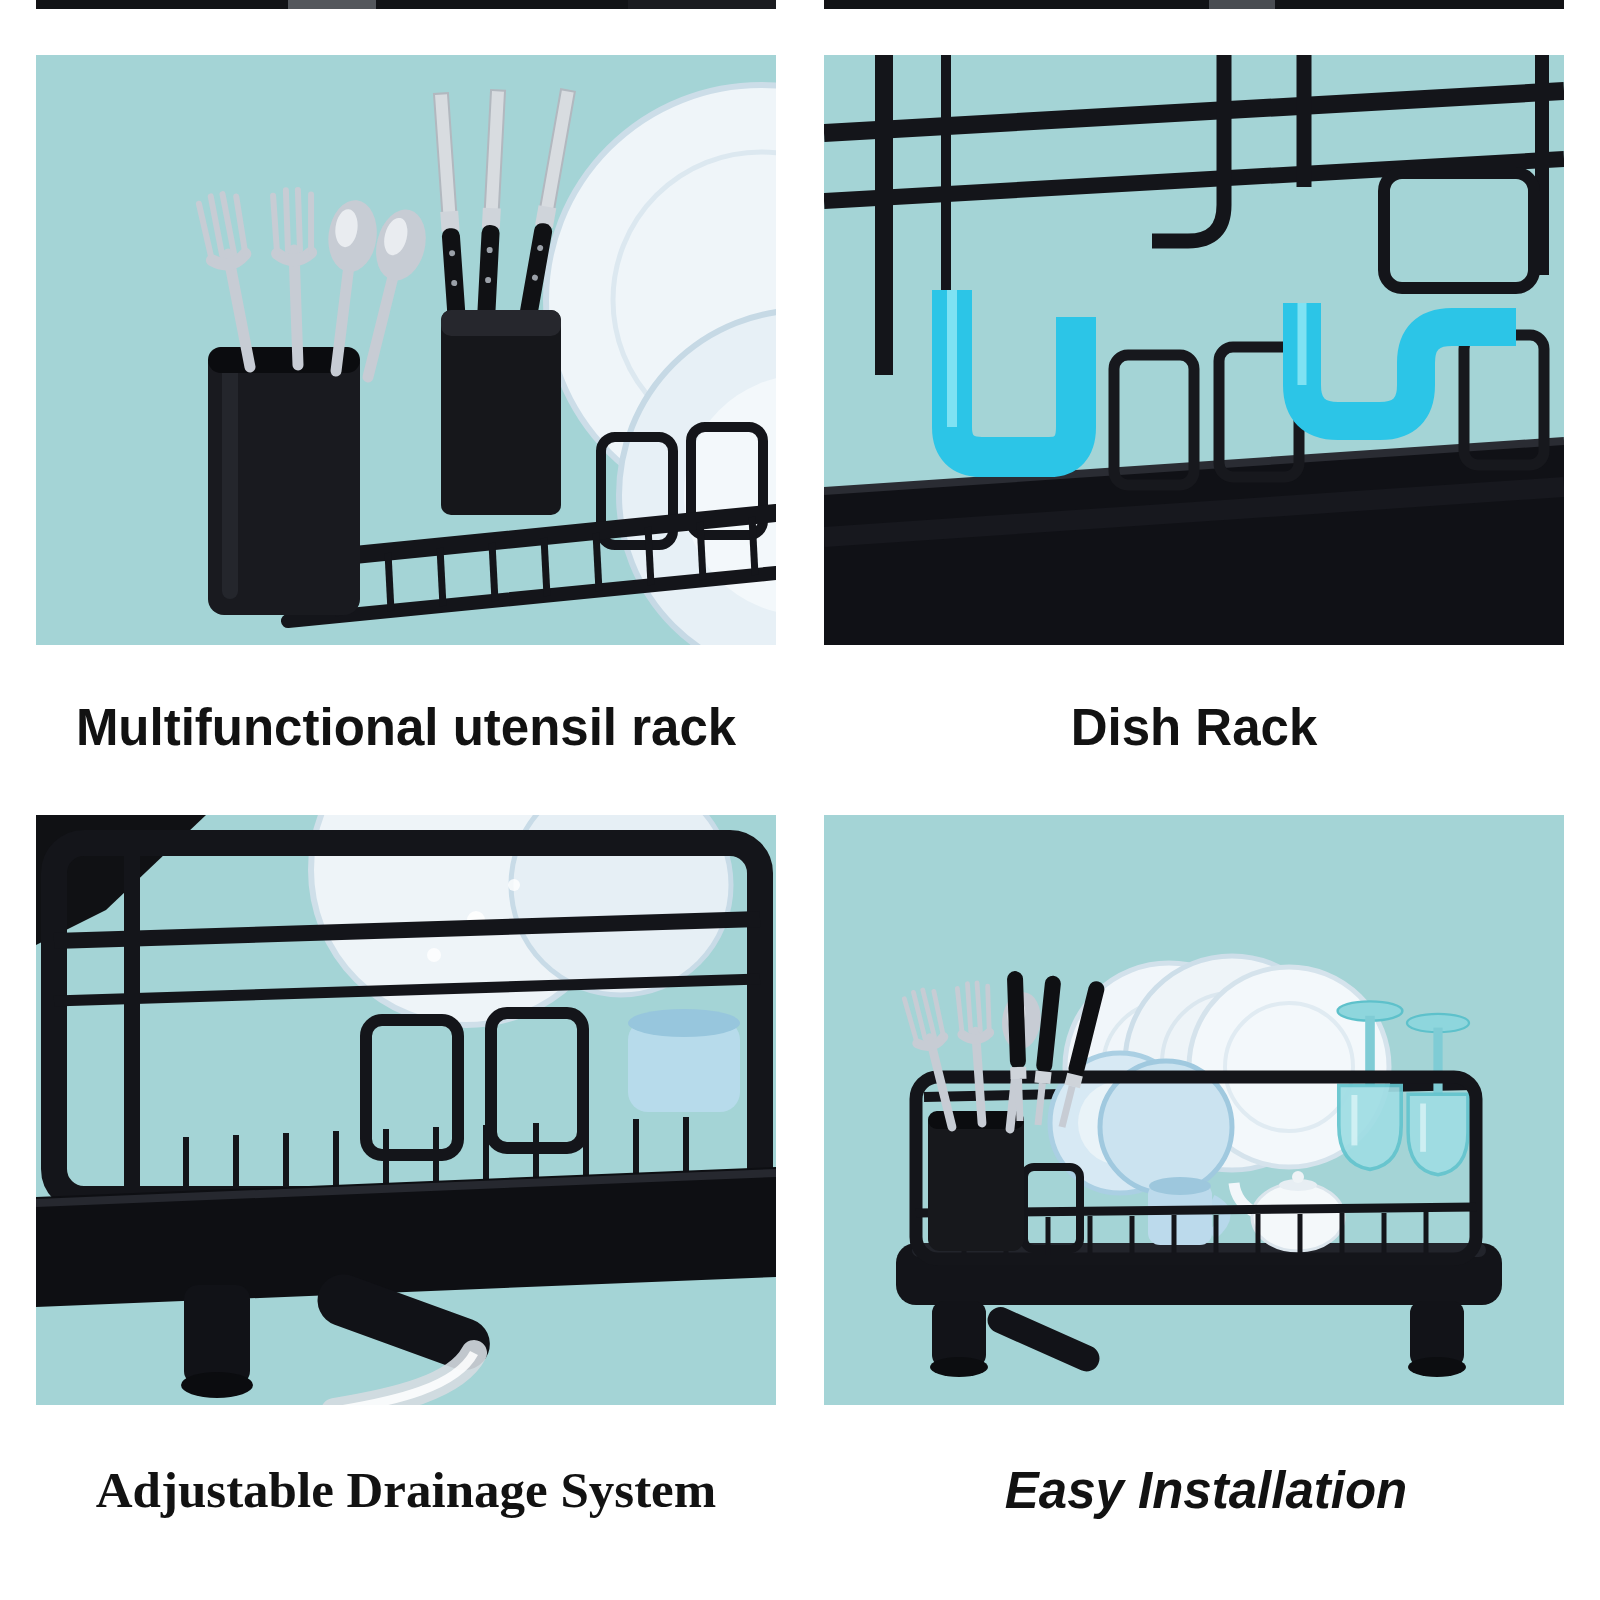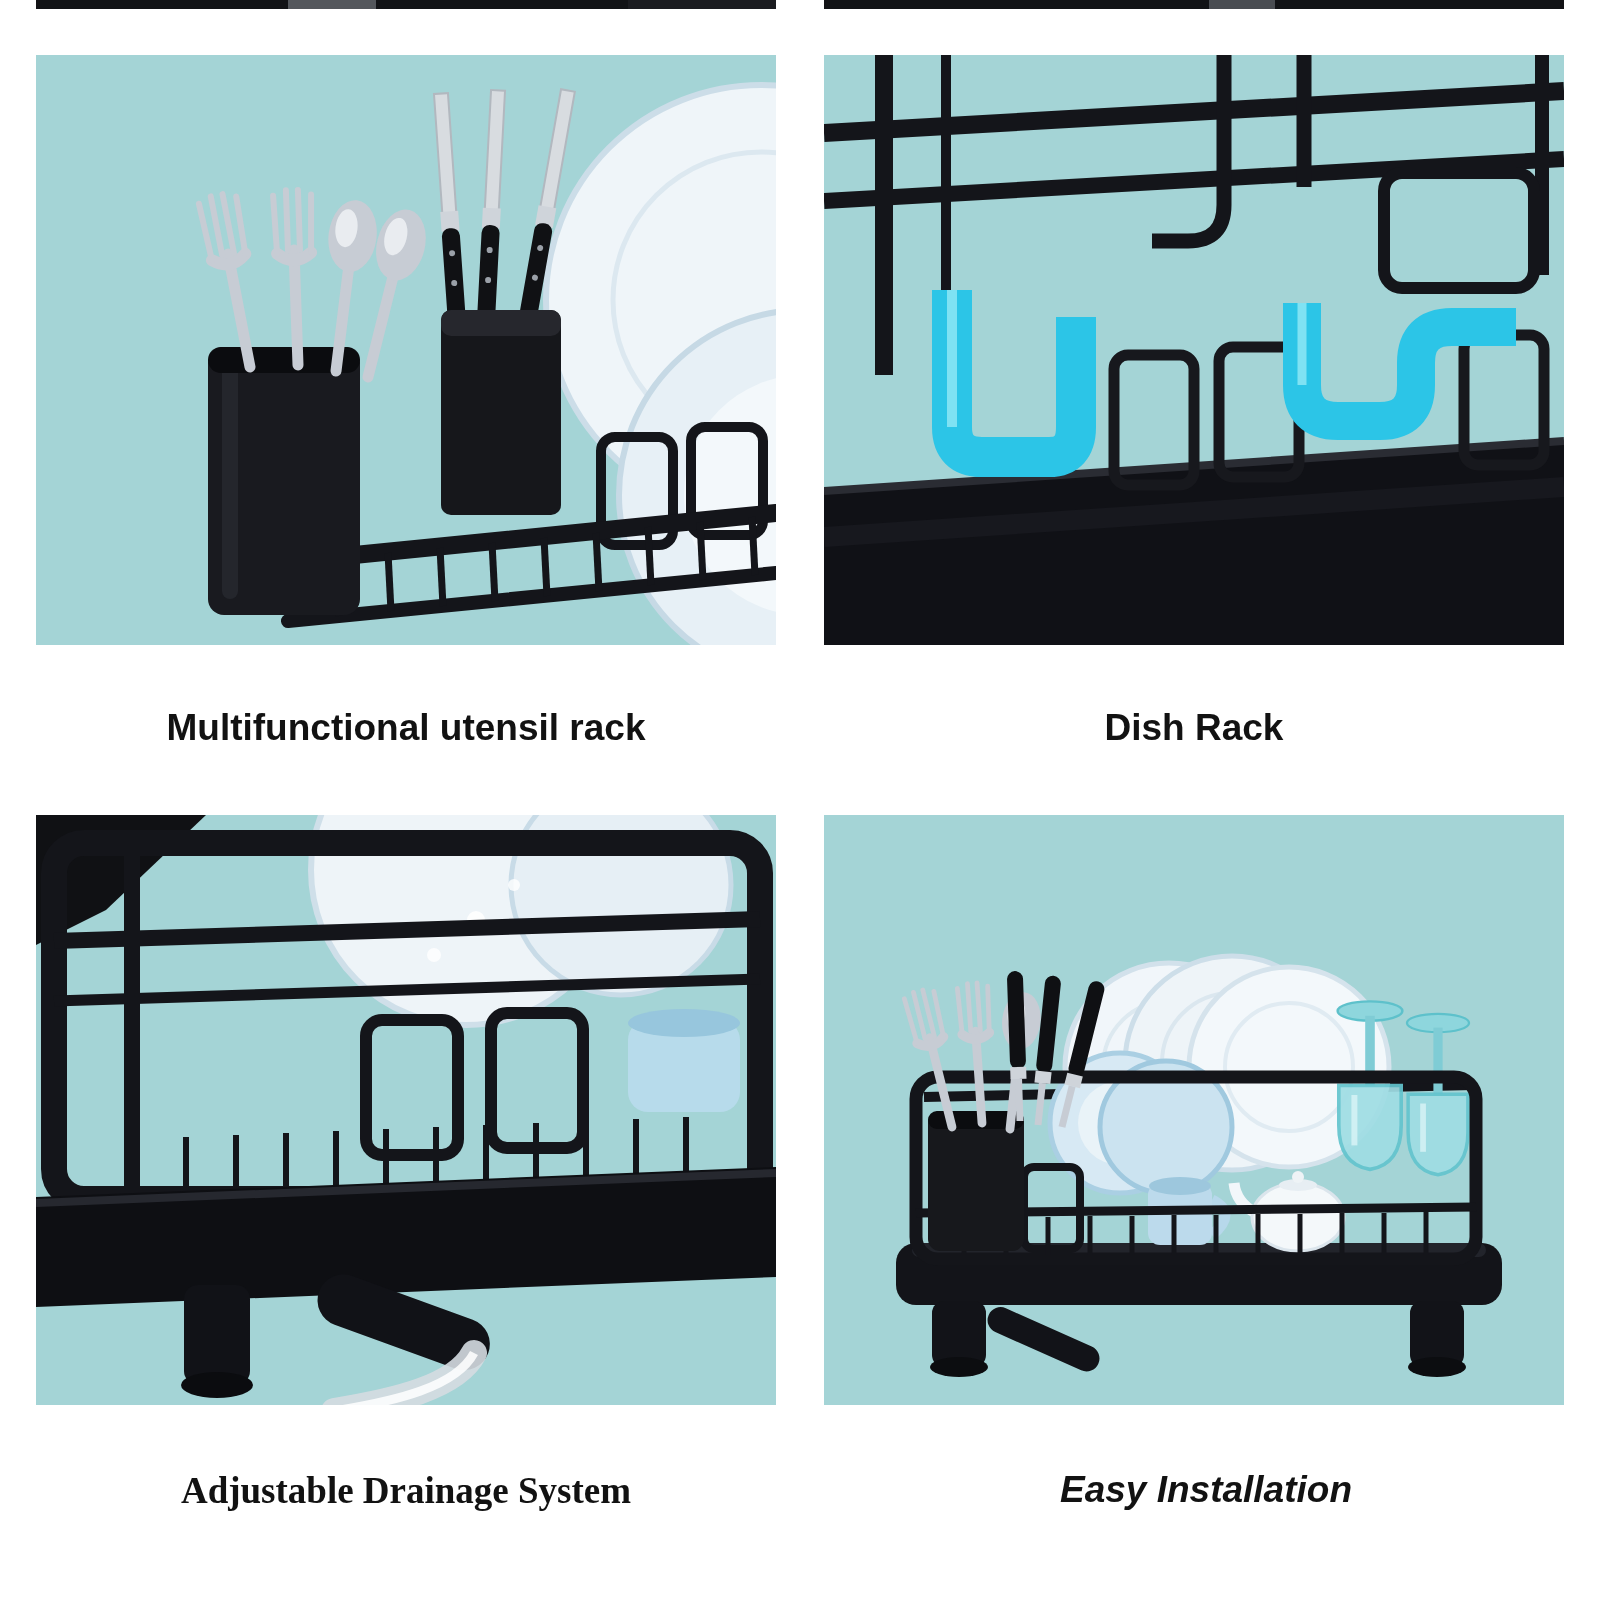--- a/index.html
+++ b/index.html
@@ -15,21 +15,21 @@
   .panel svg{display:block;width:100%;height:100%;}
   .p1{left:36px;top:55px;}
   .p2{left:824px;top:55px;}
   .p3{left:36px;top:815px;}
   .p4{left:824px;top:815px;}
   .caption{position:absolute;width:740px;height:165px;display:flex;align-items:center;justify-content:center;}
   .c1{left:36px;top:645px;}
   .c2{left:824px;top:645px;}
   .c3{left:36px;top:1405px;height:170px;font-family:Liberation Serif, serif;}
   .c4{left:836px;top:1405px;height:170px;font-style:italic;}
-  .caption span{font-size:37px;font-weight:700;color:#121212;white-space:nowrap;}
+  .caption span{font-size:51px;font-weight:700;color:#121212;white-space:nowrap;}
 </style>
 </head>
 <body>
 
 <div>
 
   <div class="sliver s1"></div>
   <div class="sliver s2"></div>
 
   <div class="panel p1">

